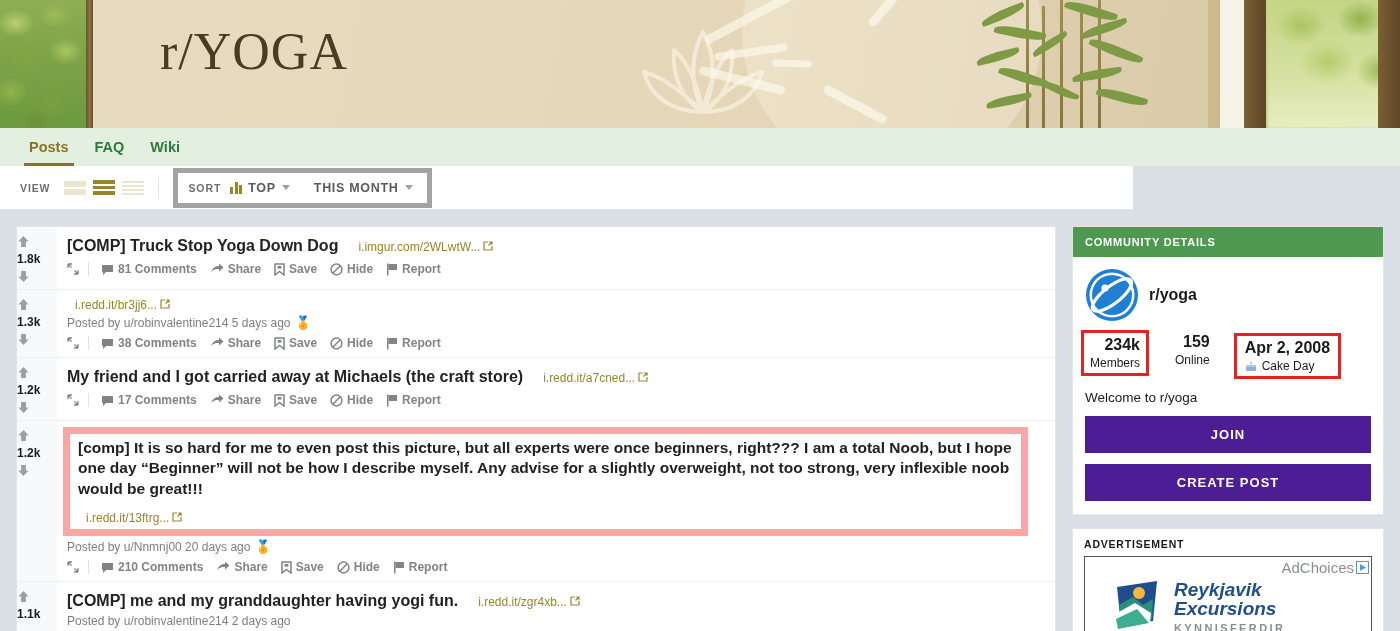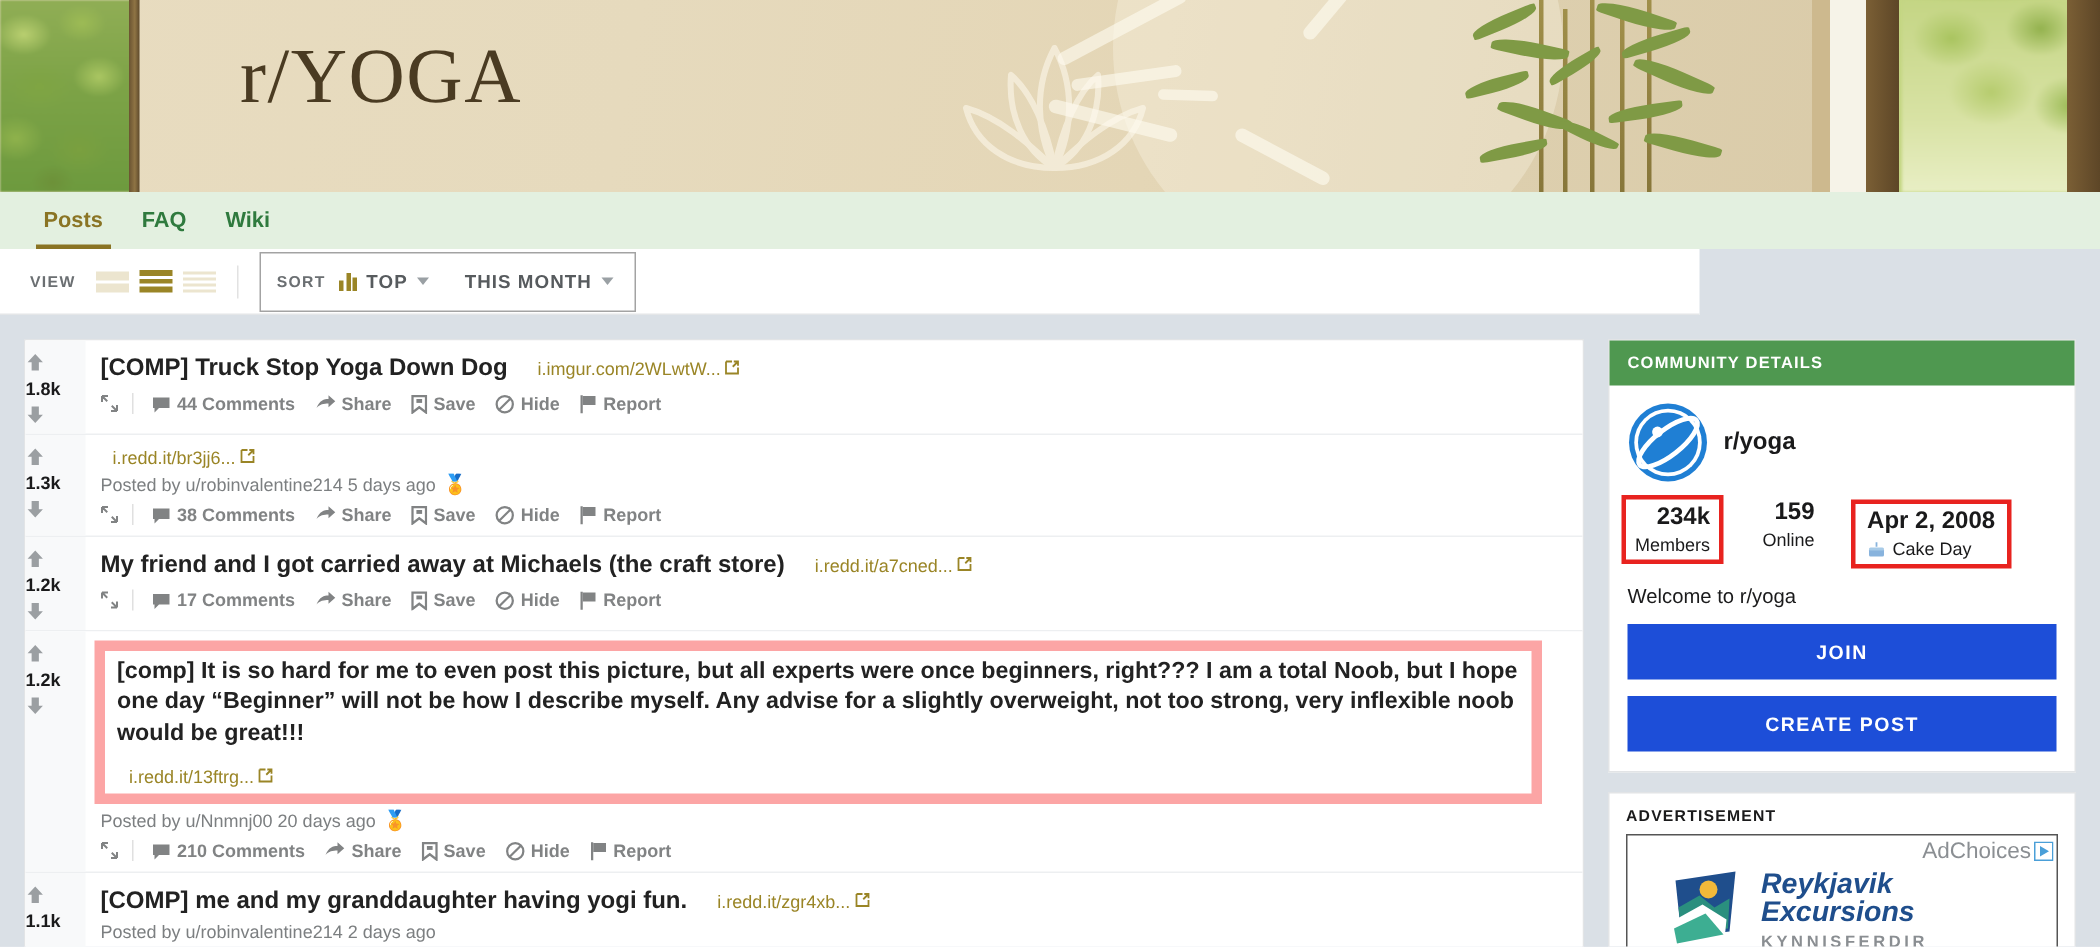--- a/index.html
+++ b/index.html
@@ -115,21 +115,21 @@
     font-size: 10.5px; letter-spacing: 0.9px; color: #6b6f72;
     font-weight: bold; margin-right: 14px;
   }
   .view-icons { display: flex; gap: 7px; align-items: center; }
   .vi { width: 22px; height: 17px; cursor: pointer; display:flex; flex-direction:column; justify-content:center; gap:2px; padding:1px 0;}
   .vi span { display:block; background:#ece5cf; height:6px; }
   .vi.mode-classic span { background:#9a8526; height:4px; }
   .vi.mode-compact span { background:#ece5cf; height:2px; }
   .sort-sep { width:1px; height:22px; background:#e2e2e2; margin:0 14px; }
   .sort-hl {
-    border: 1px solid #a3a3a3; display: flex; align-items: center;
+    border: 5px solid #a3a3a3; display: flex; align-items: center;
     padding: 6px 14px 6px 10px; height: 40px; background:#fff;text-align:center;
   }
   .sort-label {
     font-size: 10.5px; letter-spacing: 0.9px; color: #6b6f72;
     font-weight: bold; margin-right: 9px;
   }
   .chart-icon { display:flex; align-items:flex-end; gap:1.5px; height:13px; margin-right:6px; }
   .chart-icon i { display:block; width:3px; background:#9a8526; }
   .sort-val {
     font-size: 12.5px; letter-spacing: 0.7px; color: #575b5e;
@@ -195,21 +195,21 @@
   .stats { display:flex; align-items:flex-start; margin-top:11px;text-align:right; }
   .stat { display:flex; flex-direction:column; }
   .stat-num { font-size:16px; font-weight:bold; color:#1a1a1b; line-height:1.1; }
   .stat-lbl { font-size:12px; color:#1a1a1b; margin-top:2px; }
   .stat-hl { border:3px solid #e8231f; padding:3px 6px; margin:-3px 0 0 -4px; }
   .stat-mid { padding:0 0 0 26px; }
   .cake-hl { border:3px solid #e8231f; padding:3px 8px; margin-left:24px; }
   .cake-row { display:flex; align-items:center; gap:5px; font-size:12px; color:#1a1a1b; margin-top:2px;}
   .welcome { font-size:13.5px; color:#1a1a1b; margin-top:11px; }
   .btn {
-    display:block; width:100%; text-align:center; background:#1d4ed8;
+    display:block; width:100%; text-align:center; background:#4c1d95;
     color:#fff; font-size:13px; font-weight:bold; letter-spacing:1px;
     padding:11px 0; margin-top:11px; cursor:pointer; border:none;
     font-family:"Liberation Sans", sans-serif;
   }
   .ad-card { background:#fff; border:1px solid #e2e4e6; padding:9px 11px 0; }
   .ad-label { font-size:10.5px; font-weight:bold; letter-spacing:0.8px; color:#1a1a1b; }
   .ad-box { border:1px solid #555; margin-top:6px; height:110px; position:relative; background:#fff; }
   .adchoices {
     position:absolute; right:2px; top:2px; display:flex; align-items:center; gap:2px;
     font-size:15px; color:#8b8f93;
@@ -345,21 +345,21 @@
               <svg width="12" height="12" viewBox="0 0 12 12">
                 <path d="M1 1 H5 M1 1 V5 M1 1 L4.5 4.5" stroke="#818384" stroke-width="1.3" fill="none"></path>
                 <path d="M11 11 H7 M11 11 V7 M11 11 L7.5 7.5" stroke="#818384" stroke-width="1.3" fill="none"></path>
               </svg>
             </span>
             <span class="act-div"></span>
             <span class="act">
               <svg width="13" height="13" viewBox="0 0 13 13">
                 <path d="M1 2 H12 V9 H5 L2 12 V9 H1 Z" fill="#818384"></path>
               </svg>
-              <span>44 Comments</span>
+              <span>81 Comments</span>
             </span>
             <span class="act">
               <svg width="14" height="13" viewBox="0 0 14 13">
                 <path d="M1 9 C3 4 6 3 9 3 V0.5 L13.5 4.5 L9 8.5 V6 C6 6 3 6.5 1 9 Z" fill="#818384"></path>
               </svg>
               <span>Share</span>
             </span>
             <span class="act">
               <svg width="11" height="13" viewBox="0 0 11 13">
                 <path d="M1 1 H10 V12 L5.5 8.5 L1 12 Z" fill="none" stroke="#818384" stroke-width="1.5"></path>

